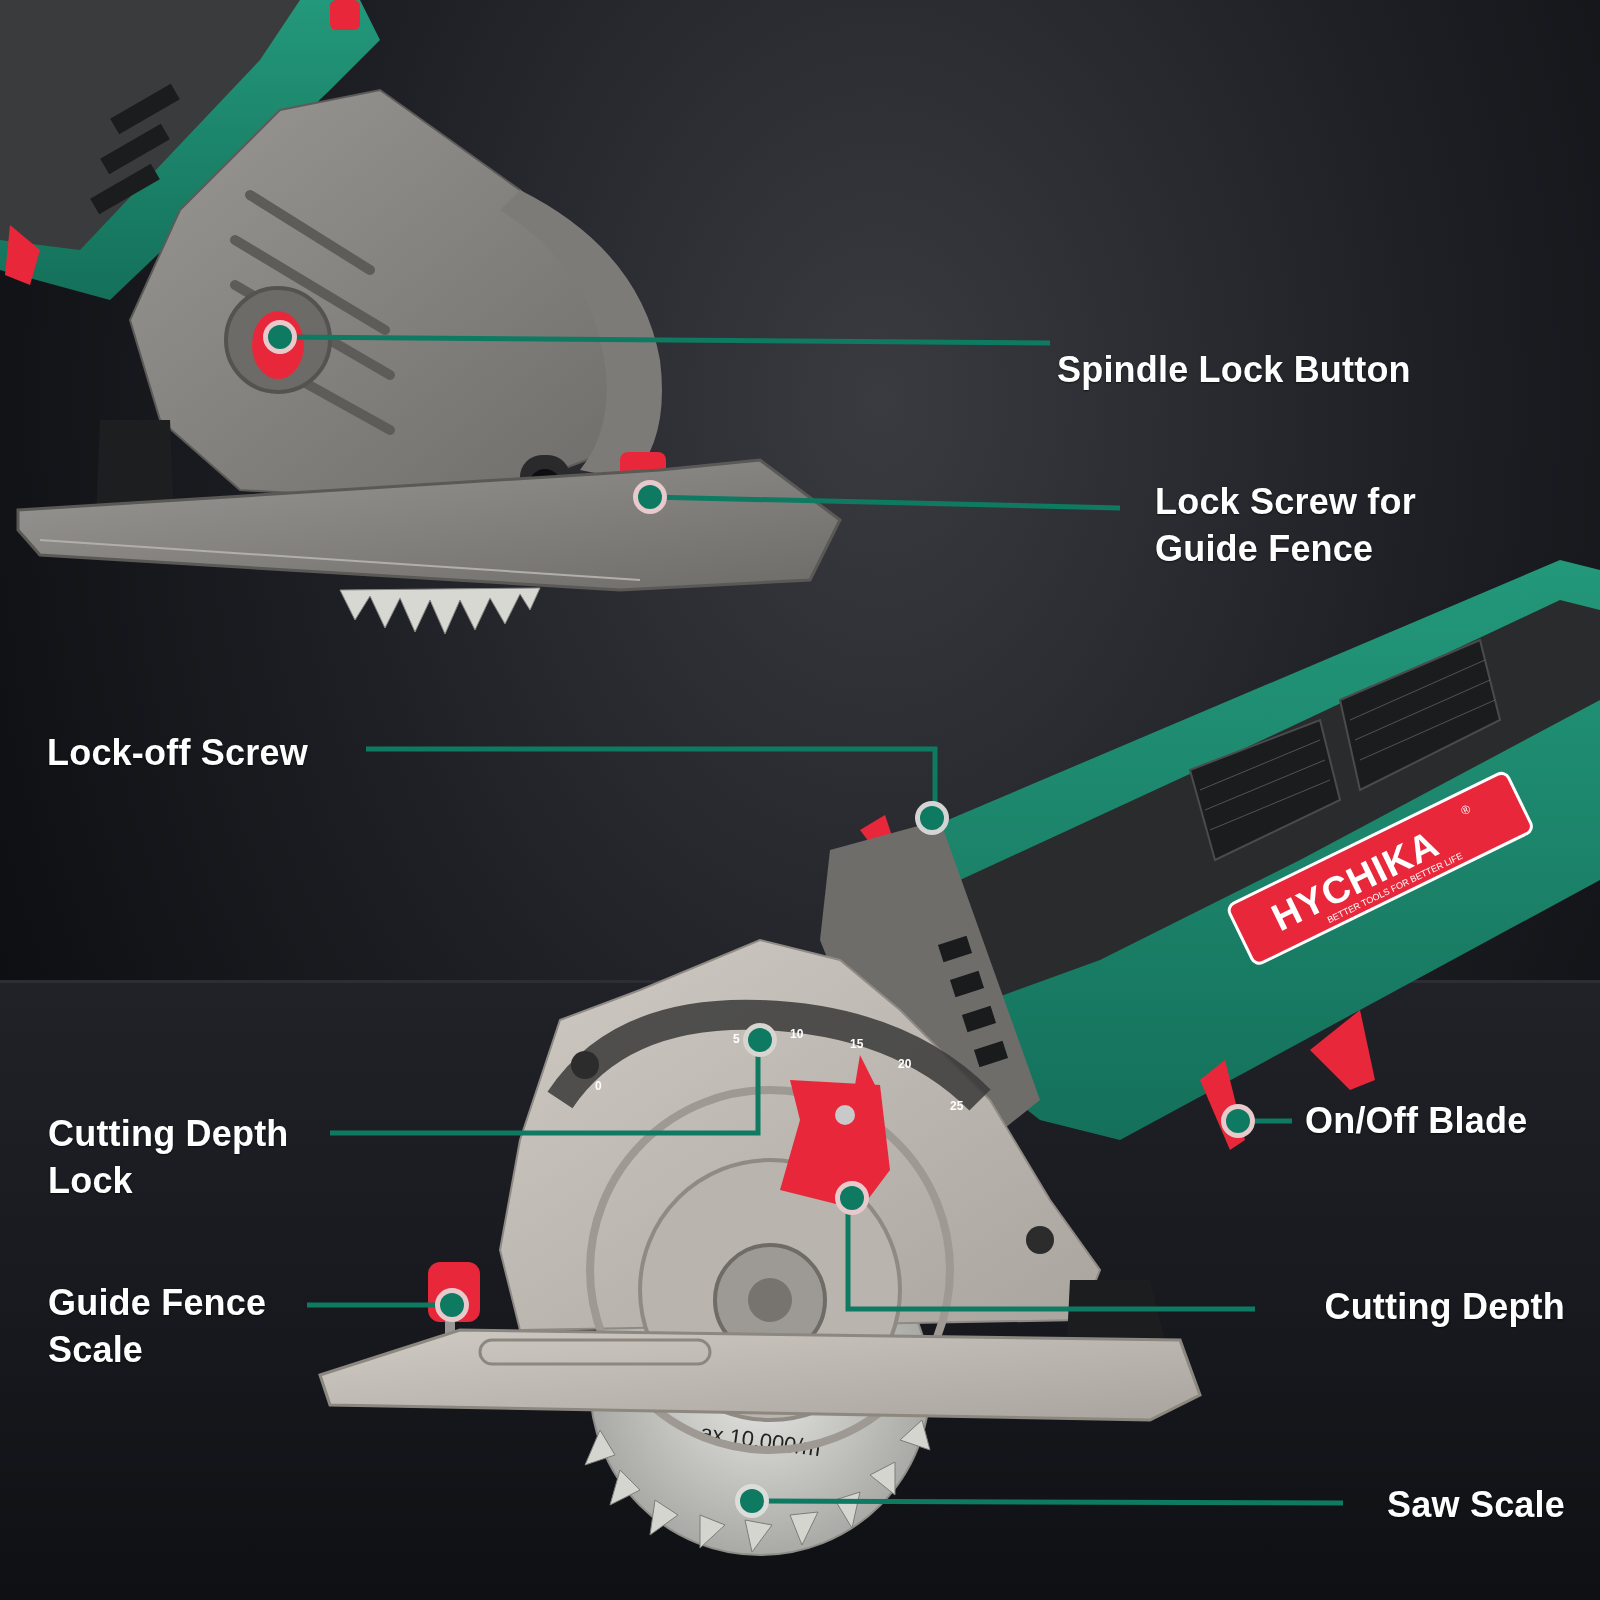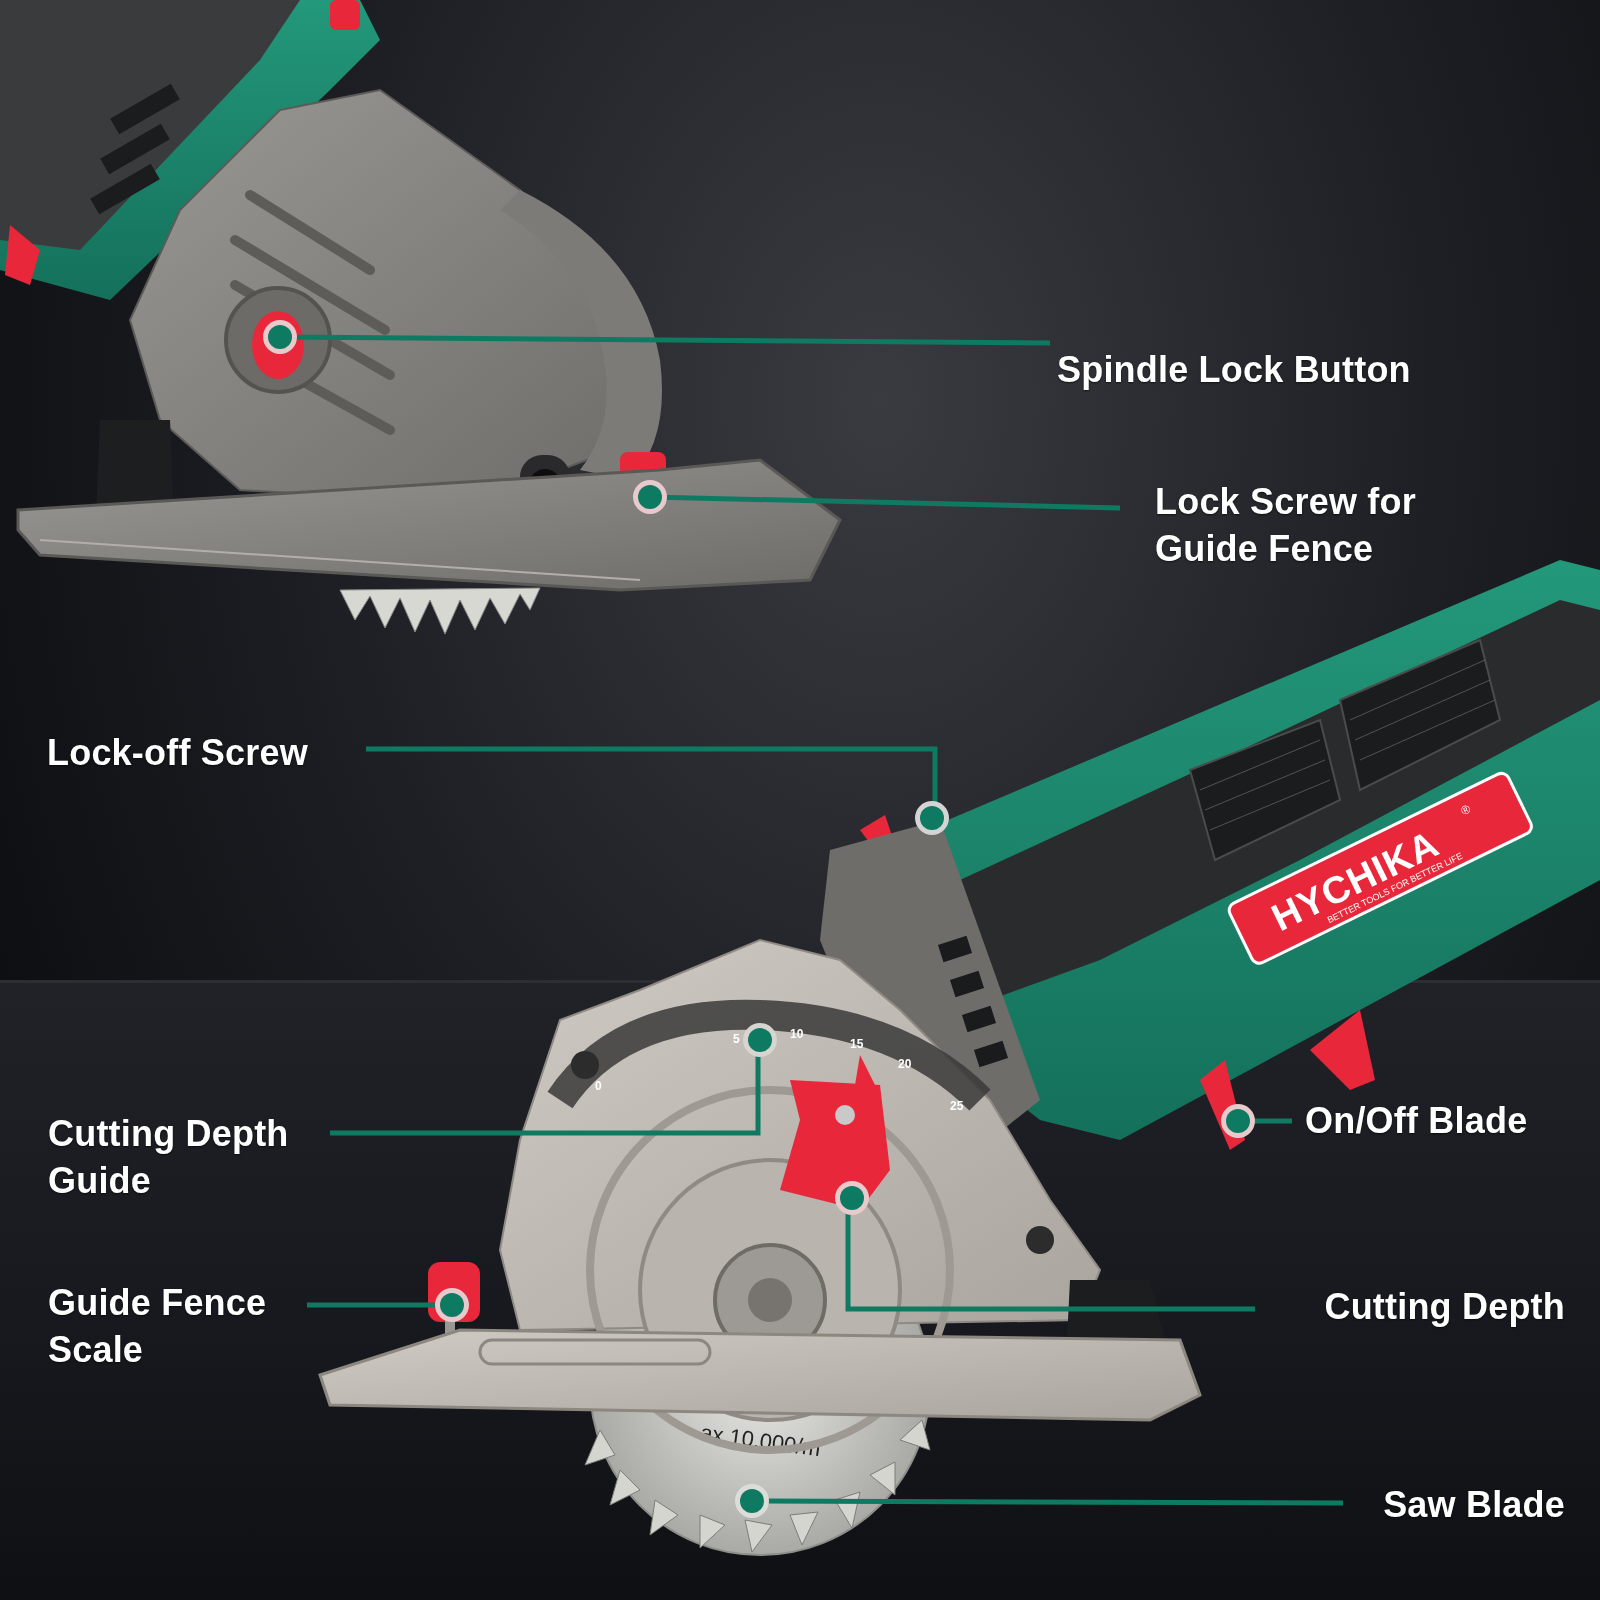--- a/index.html
+++ b/index.html
@@ -227,31 +227,31 @@
   <span>Lock Screw for</span>
   <span>Guide Fence</span>
 </div>
 
 <div class="label" style="left:47px; top:729px;">
   <span>Lock-off Screw</span>
 </div>
 
 <div class="label" style="left:48px; top:1110px;">
   <span>Cutting Depth</span>
-  <span>Guide</span>
+  <span>Lock</span>
 </div>
 
 <div class="label" style="left:1305px; top:1097px;">
   <span>On/Off Blade</span>
 </div>
 
 <div class="label" style="left:48px; top:1279px;">
   <span>Guide Fence</span>
   <span>Scale</span>
 </div>
 
 <div class="label right" style="right:35px; top:1283px;">
   <span>Cutting Depth</span>
 </div>
 
 <div class="label right" style="right:35px; top:1481px;">
-  <span>Saw Blade</span>
+  <span>Saw Scale</span>
 </div>
 
 </body></html>

